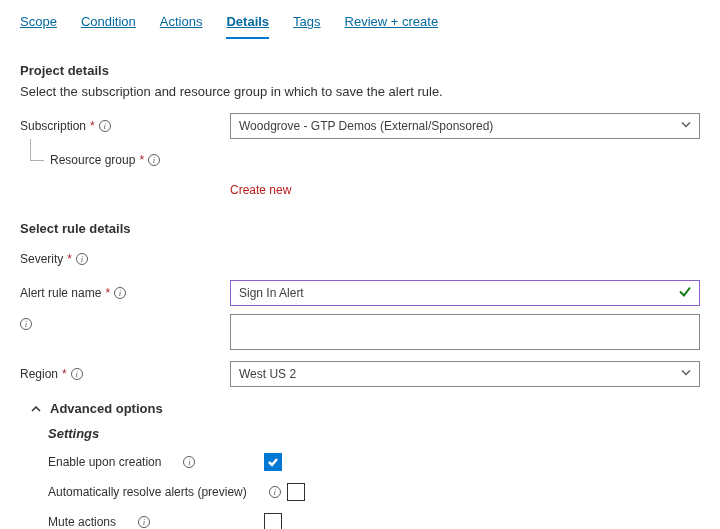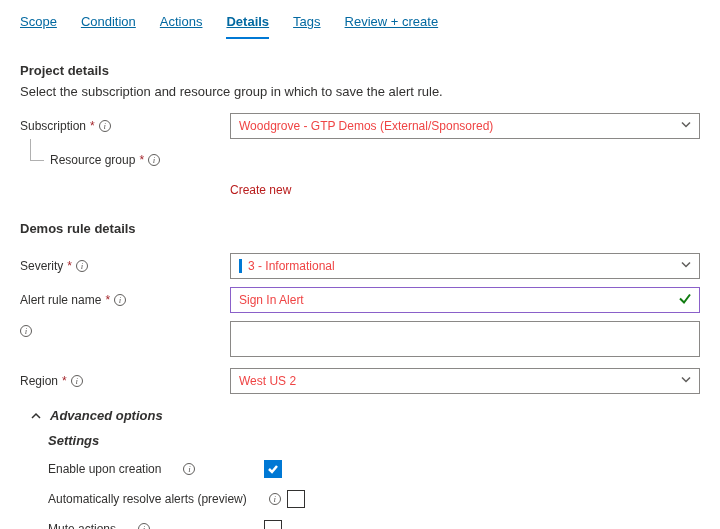--- a/index.html
+++ b/index.html
@@ -79,21 +79,21 @@
   }
   .ctrl-col { flex:1; position: relative; }
   .select, .input {
     width: 100%;
     height: 26px;
     border: 1px solid #8a8886;
     background:#fff;
     padding: 0 24px 0 8px;
     font-size: 12px;
     font-family: inherit;
-    color:#ef4444;
+    color:#404040;
     display:flex;
     align-items:center;
   }
   .input.valid { border-color:#8a60c9; }
   .chev, .checkmark {
     position:absolute;
     right:8px;
     top:50%;
     transform:translateY(-50%);
     pointer-events:none;
@@ -120,21 +120,20 @@
     resize:none;
     font-family:inherit;
     font-size:12px;
     padding:4px 8px;
   }
   .adv-header {
     display:flex;align-items:center;gap:8px;
     font-weight:700;font-size:13px;
     margin:14px 0 10px 10px;
     cursor:pointer;
-    font-style:italic;
   }
   .adv-header svg { width:12px;height:12px;stroke:#323130;fill:none;stroke-width:1.5; }
   .settings-title { font-weight:700;font-size:13px;margin:0 0 12px 28px;font-style:italic; }
   .opt-row {
     display:flex;align-items:center;margin:0 0 12px 28px;
     font-size:12px;gap:6px;
   }
   .opt-lbl { display:flex;align-items:center;gap:22px;min-width:210px; }
   .chk {
     width:18px;height:18px;border:1px solid #323130;background:#fff;
@@ -182,36 +181,27 @@
   <div class="lbl-col indent">
     <span class="indent-line"></span>
     <span>Resource group</span>
     <span class="req">*</span>
     <span class="info-icon">i</span>
   </div>
 </div>
 <a class="link">Create new</a>
 
 
-<div class="section-title">Demos rule details</div>
-
-<div class="row" style="margin-top:17px">
+<div class="section-title">Select rule details</div>
+
+<div class="row" style="margin-top:10px">
   <div class="lbl-col">
     <span>Severity</span>
     <span class="req">*</span>
     <span class="info-icon">i</span>
-  </div>
-  <div class="ctrl-col">
-    <div class="select">
-      <span class="sev-bar"></span>
-      <span>3 - Informational</span>
-    </div>
-    <span class="chev"><svg viewBox="0 0 12 12">
-          <polyline points="2,4 6,8 10,4"></polyline>
-        </svg></span>
   </div>
 </div>
 
 <div class="row">
   <div class="lbl-col">
     <span>Alert rule name</span>
     <span class="req">*</span>
     <span class="info-icon">i</span>
   </div>
   <div class="ctrl-col">

